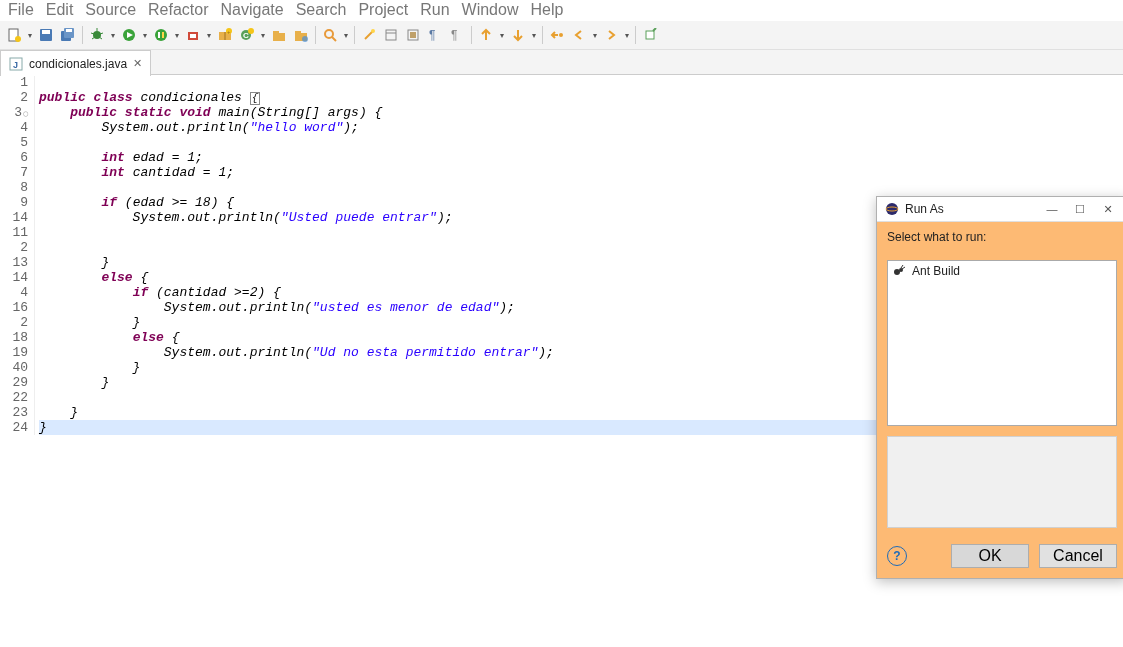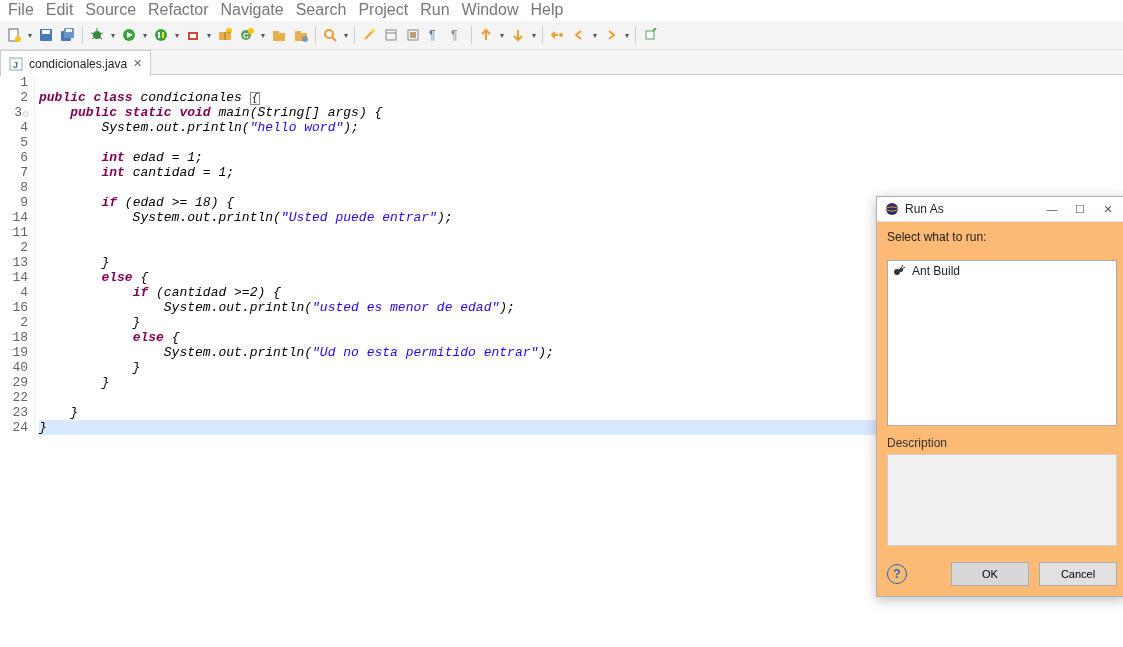--- a/index.html
+++ b/index.html
@@ -164,21 +164,21 @@
 .dlg-buttons .spacer { flex:1; }
 .dlg-buttons .help {
   width:18px;height:18px;border:1.5px solid #1e6bb8;border-radius:50%;
   display:flex;align-items:center;justify-content:center;color:#1e6bb8;font-weight:bold;font-size:12px;
 }
 .dlg-buttons button {
   width: 78px;
   height: 24px;
   background: #e1e1e1;
   border: 1px solid #adadad;
-  font-size: 11px;
+  font-size: 16px;
 }
 .dlg-buttons button.primary { background:#d8d8d8; }
 svg { display:block; }
 </style>
 </head>
 <body>
 
 <div class="menubar">
   <span>File</span>
   <span>Edit</span>
@@ -423,21 +423,20 @@
               <circle cx="5" cy="8" r="3" fill="#333"></circle>
               <circle cx="9" cy="6" r="2" fill="#333"></circle>
               <line x1="9" y1="4" x2="11" y2="1" stroke="#333"></line>
               <line x1="10" y1="5" x2="13" y2="3" stroke="#333"></line>
             </svg>
           </span>
         <span>Ant Build</span>
       </div>
     </div>
     <div class="desc-group">
-      <div class="legend">Description</div>
       <div class="desc-box"></div>
     </div>
   </div>
   <div class="dlg-buttons">
     <div class="help">?</div>
     <span class="spacer"></span>
     <button class="primary">OK</button>
     <button>Cancel</button>
   </div>
 </div>

